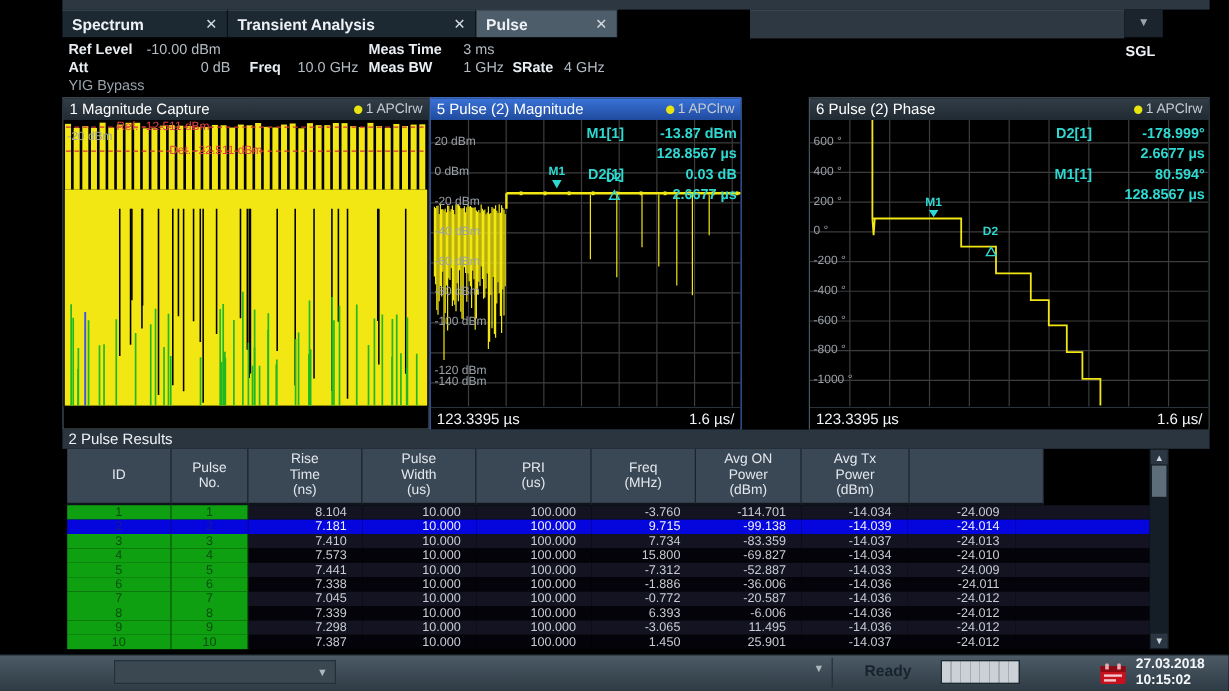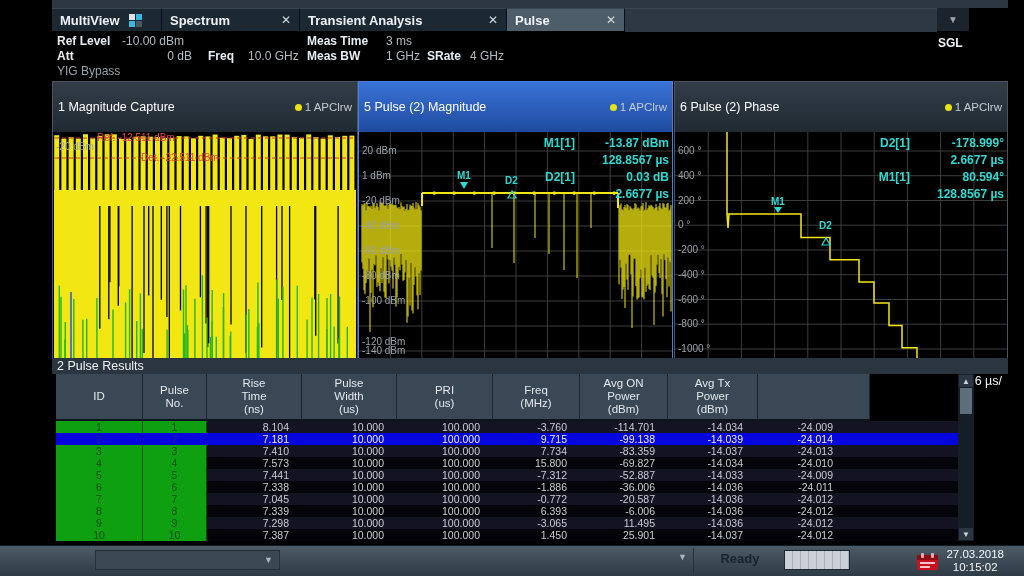--- a/index.html
+++ b/index.html
@@ -24,21 +24,21 @@
 
   
   .hlabel{font-size:12px;font-weight:bold;color:#e8edf2;white-space:nowrap;}
   .hval{font-size:12px;color:#b4bcc3;white-space:nowrap;}
   #sgl{font-size:12px;font-weight:bold;color:#eef2f6;}
 
   
   .win{position:absolute;top:81px;height:277px;box-sizing:border-box;
        border:1px solid #48545e;background:#000;}
   .win.sel{border:1px solid #4b7fe0;}
-  .win-head{height:18px;display:flex;align-items:center;padding:16px 5px;
+  .win-head{height:18px;display:flex;align-items:center;padding:0 5px;
        background:linear-gradient(#333d47,#202a33);color:#fff;font-size:12.5px;}
   .win.sel .win-head{background:linear-gradient(#3a72d8,#1f4b9e);}
   .win-title{white-space:nowrap;}
   .badge{margin-left:auto;display:flex;align-items:center;font-size:11.5px;color:#c3cbd2;}
   .badge .dot{width:7px;height:7px;border-radius:50%;background:#e8e410;margin-right:3px;}
   .plot{position:relative;height:239px;background:#000;overflow:hidden;}
   .plot svg{position:absolute;left:0;top:0;}
   .axisbar{height:18px;background:#000;border-top:1px solid #2a333b;display:flex;
        align-items:center;justify-content:space-between;padding:0 5px;
        color:#f2f5f8;font-size:12.5px;}
@@ -76,36 +76,27 @@
       background:linear-gradient(#4d5b66,#2d3a44);border-top:1px solid #121a22;}
   #sb-dd{left:95px;top:550px;width:185px;height:20px;background:#3b4852;
       border:1px solid #232f39;box-sizing:border-box;display:flex;align-items:center;
       justify-content:flex-end;padding-right:6px;color:#aeb6be;font-size:9px;}
   #sb-dd2{left:678px;top:552px;color:#aeb6be;font-size:9px;}
   #sb-div{left:693px;top:548px;width:1px;height:25px;background:#232f39;}
   #ready{left:700px;top:551px;width:80px;text-align:center;font-size:13px;font-weight:bold;color:#17232d;}
   #progress{left:784px;top:550px;width:64px;height:18px;border:1px solid #1d2933;
       background:repeating-linear-gradient(90deg,#cbd1d6 0 7px,#a7afb6 7px 8px);}
   #clock{left:870px;top:547px;width:134px;height:28px;display:flex;align-items:center;justify-content:flex-end;}
-  #datetime{text-align:center;font-size:11.5px;font-weight:normal;color:#f4f7fa;line-height:13px;margin-left:6px;}
+  #datetime{text-align:left;font-size:11.5px;font-weight:bold;color:#f4f7fa;line-height:13px;margin-left:6px;}
 </style>
 </head>
 <body>
 
 <div class="abs" id="topstrip"></div>
 <div class="abs" id="tabbar">
-  <div class="tab" style="width:110px">
-    <span>MultiView</span>
-    <span class="gridicon" id="mvicon">
-        <i style="left: 0px; top: 0px; background: rgb(220, 228, 234);"></i>
-        <i style="left: 7px; top: 0px; background: rgb(56, 184, 224);"></i>
-        <i style="left: 0px; top: 7px; background: rgb(56, 184, 224);"></i>
-        <i style="left: 7px; top: 7px; background: rgb(74, 88, 97);"></i>
-      </span>
-  </div>
   <div class="tab" style="width:138px">
     <span>Spectrum</span>
     <span class="xbox">✕</span>
   </div>
   <div class="tab" style="width:207px">
     <span>Transient Analysis</span>
     <span class="xbox">✕</span>
   </div>
   <div class="tab active" style="width:118px">
     <span>Pulse</span>
@@ -265,21 +256,21 @@
         <line x1="18" y1="238" x2="18" y2="160" stroke="#3856f0" stroke-width="1.6"></line>
         <line x1="2" y1="6" x2="302" y2="6" stroke="#d23636" stroke-width="1" stroke-dasharray="4 3"></line>
         <line x1="2" y1="26" x2="302" y2="26" stroke="#d23636" stroke-width="1" stroke-dasharray="4 3"></line>
       </svg>
     <span class="redlab" style="left:44px;top:0px">Ref. -12.511 dBm</span>
     <span class="ytick" style="left:3px;top:9px">-20 dBm</span>
     <span class="redlab" style="left:88px;top:20px">Det. -22.511 dBm</span>
   </div>
 </div>
 
-<div class="win sel" style="left:358px;width:315px">
+<div class="win sel" style="left:358px;width:260px">
   <div class="win-head">
     <span class="win-title">5 Pulse (2) Magnitude</span>
     <span class="badge">
       <span class="dot"></span>
       <span>1 APClrw</span>
     </span>
   </div>
   <div class="plot" id="plot5">
     <svg id="svg5" width="314" height="239">
         <line x1="31.4" y1="0" x2="31.4" y2="239" stroke="#3d3d3d"></line>
@@ -450,21 +441,21 @@
         <div class="ro-line">
           <span class="ro-name">D2[1]</span>
           <span class="ro-val">0.03 dB</span>
         </div>
         <div class="ro-line">
           <span class="ro-name"></span>
           <span class="ro-val">2.6677 µs</span>
         </div>
       </div>
   <span class="ytick" style="top: 13px;">20 dBm</span>
-      <span class="ytick" style="top: 38px;">1 dBm</span>
+      <span class="ytick" style="top: 38px;">0 dBm</span>
       <span class="ytick" style="top: 63px;">-20 dBm</span>
       <span class="ytick" style="top: 88px;">-40 dBm</span>
       <span class="ytick" style="top: 113px;">-60 dBm</span>
       <span class="ytick" style="top: 138px;">-80 dBm</span>
       <span class="ytick" style="top: 163px;">-100 dBm</span>
       <span class="ytick" style="top: 188px; margin-top: 16px;">-120 dBm</span>
       <span class="ytick" style="top: 213px;">-140 dBm</span>
     </div>
   <div class="axisbar">
     <span>123.3395 µs</span>

